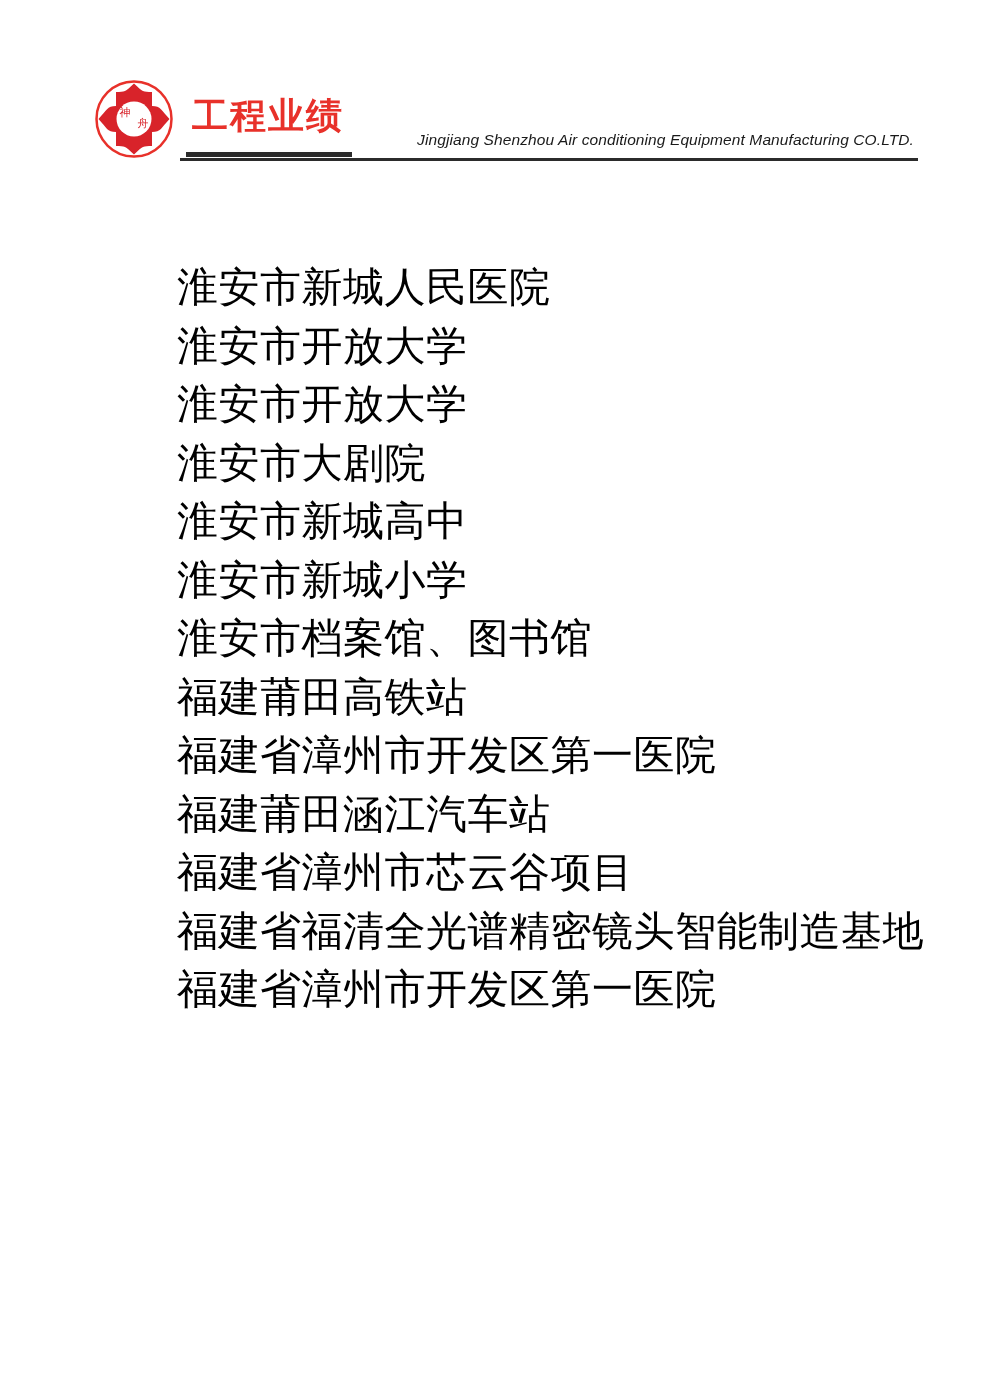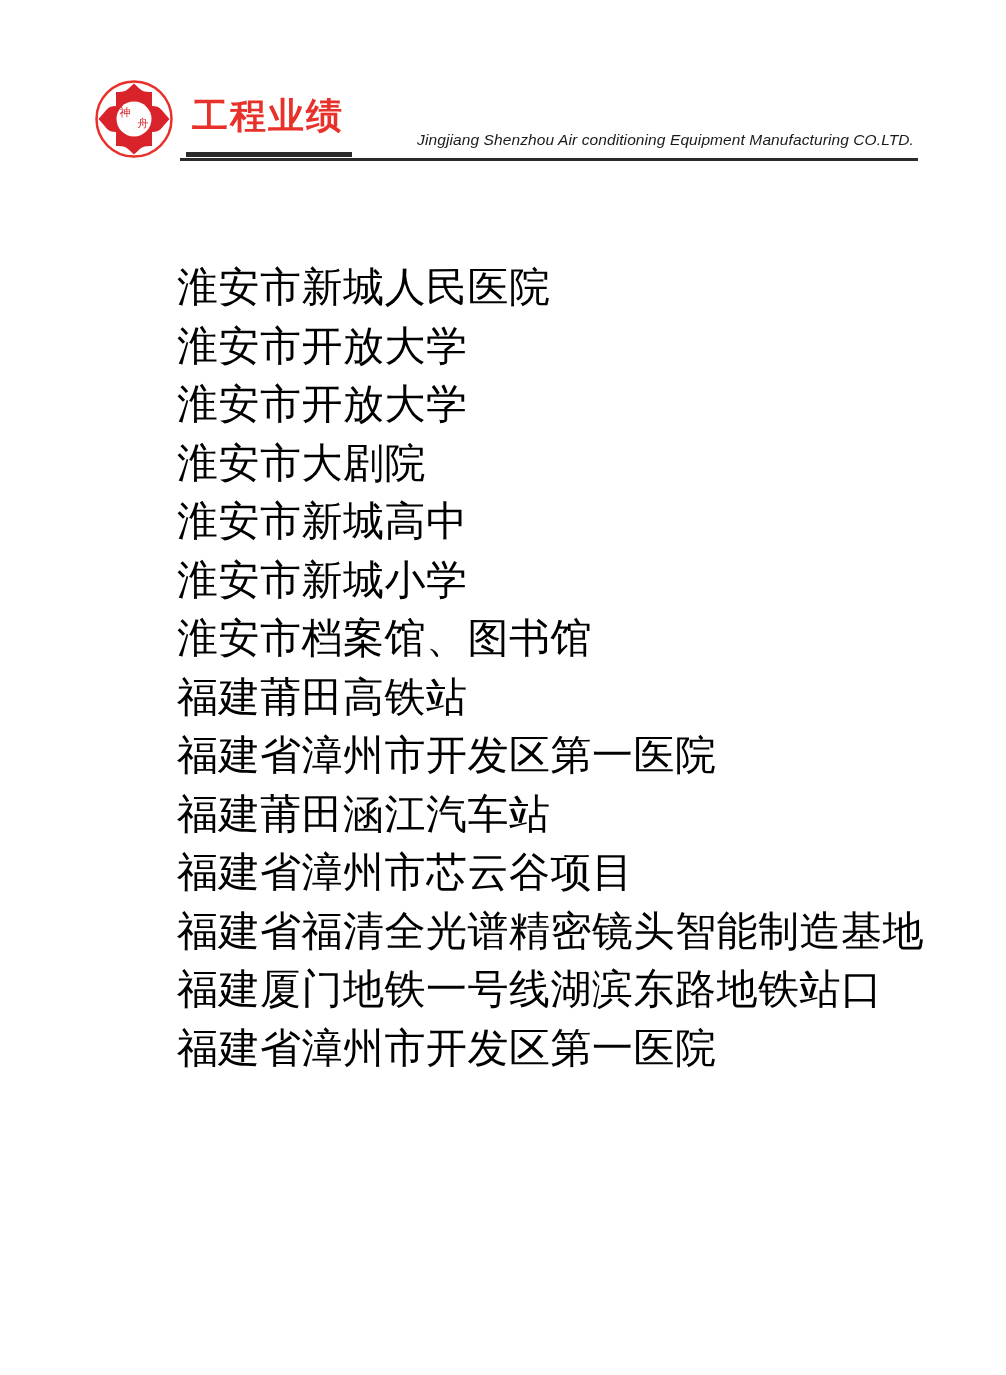--- a/index.html
+++ b/index.html
@@ -161,17 +161,16 @@
     <div class="entry">淮安市开放大学</div>
     <div class="entry">淮安市大剧院</div>
     <div class="entry">淮安市新城高中</div>
     <div class="entry">淮安市新城小学</div>
     <div class="entry">淮安市档案馆、图书馆</div>
     <div class="entry">福建莆田高铁站</div>
     <div class="entry">福建省漳州市开发区第一医院</div>
     <div class="entry">福建莆田涵江汽车站</div>
     <div class="entry">福建省漳州市芯云谷项目</div>
     <div class="entry">福建省福清全光谱精密镜头智能制造基地</div>
-    <div class="entry">福建厦门地铁一号线湖滨东路地铁站口</div>
     <div class="entry">福建省漳州市开发区第一医院</div>
   </div>
 
 </div>
 
 </body></html>

